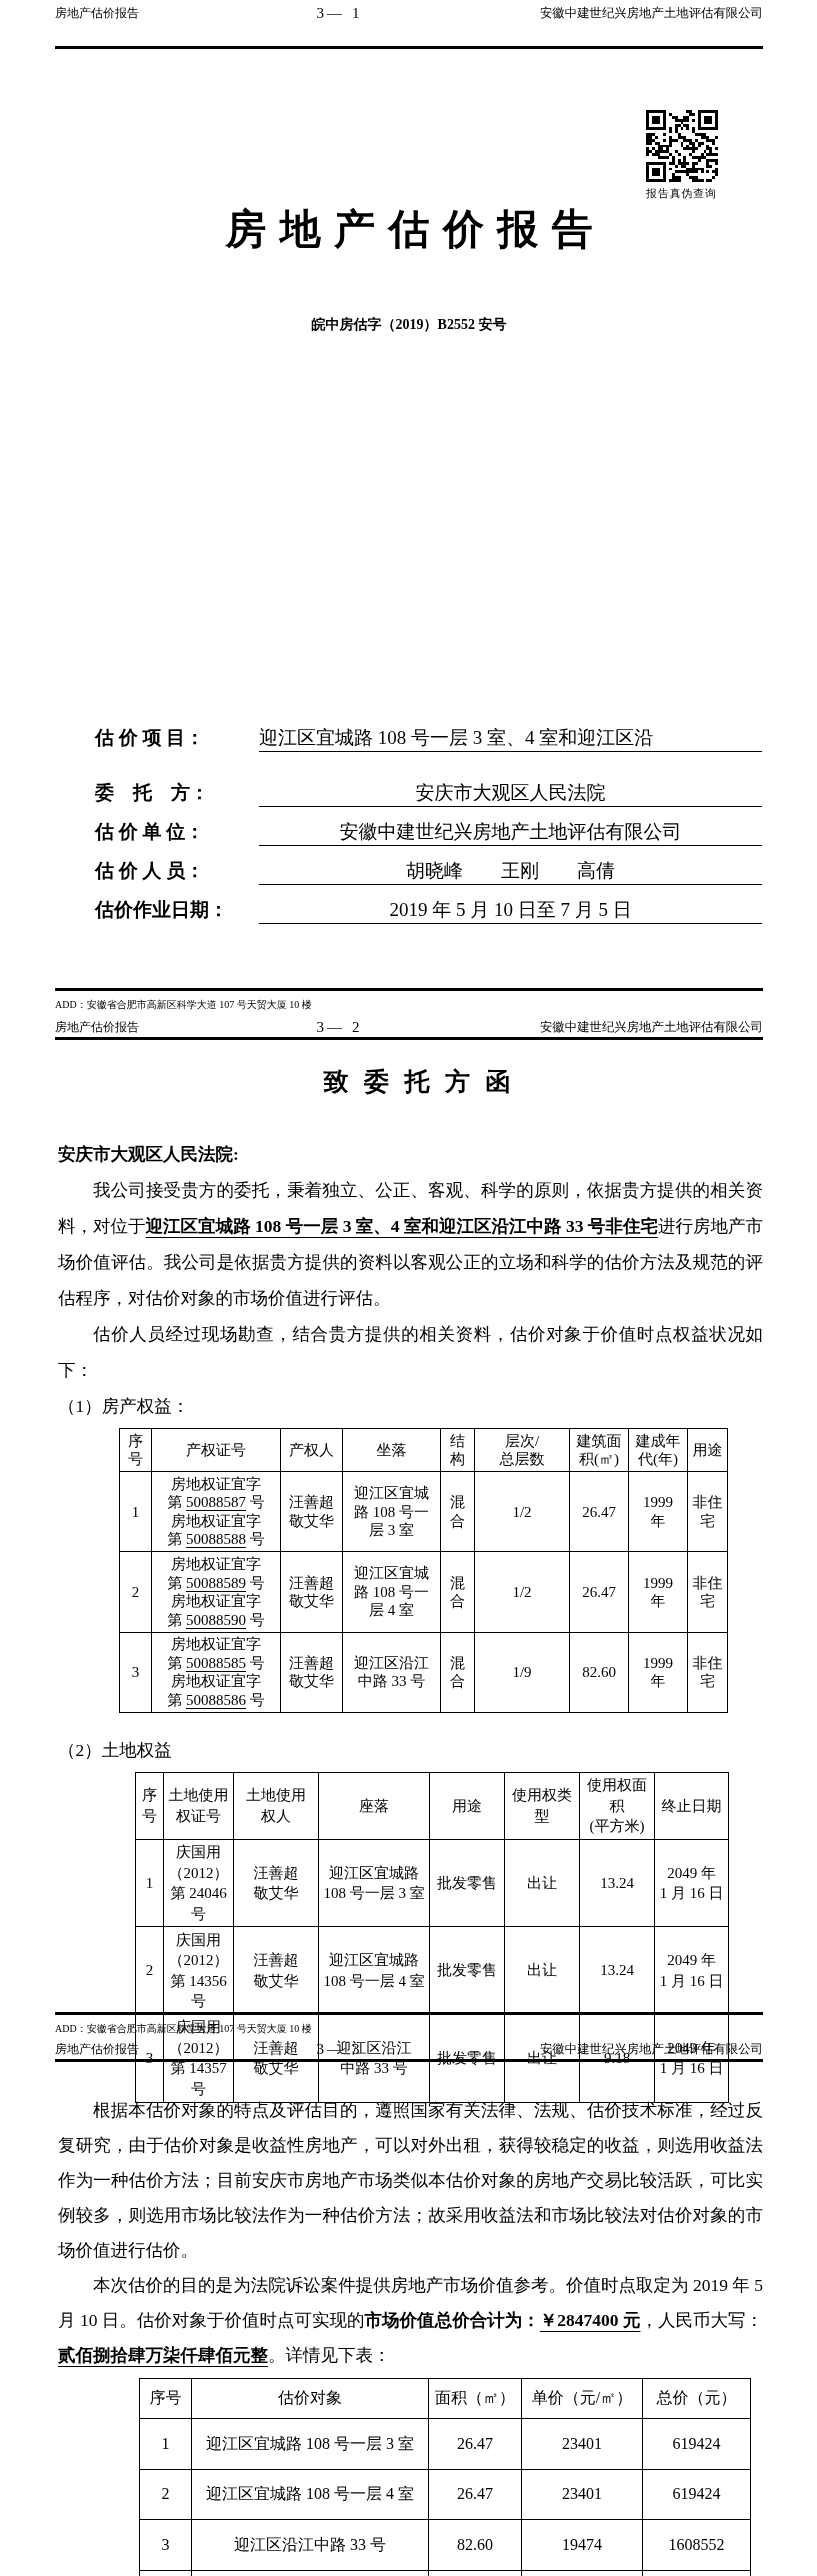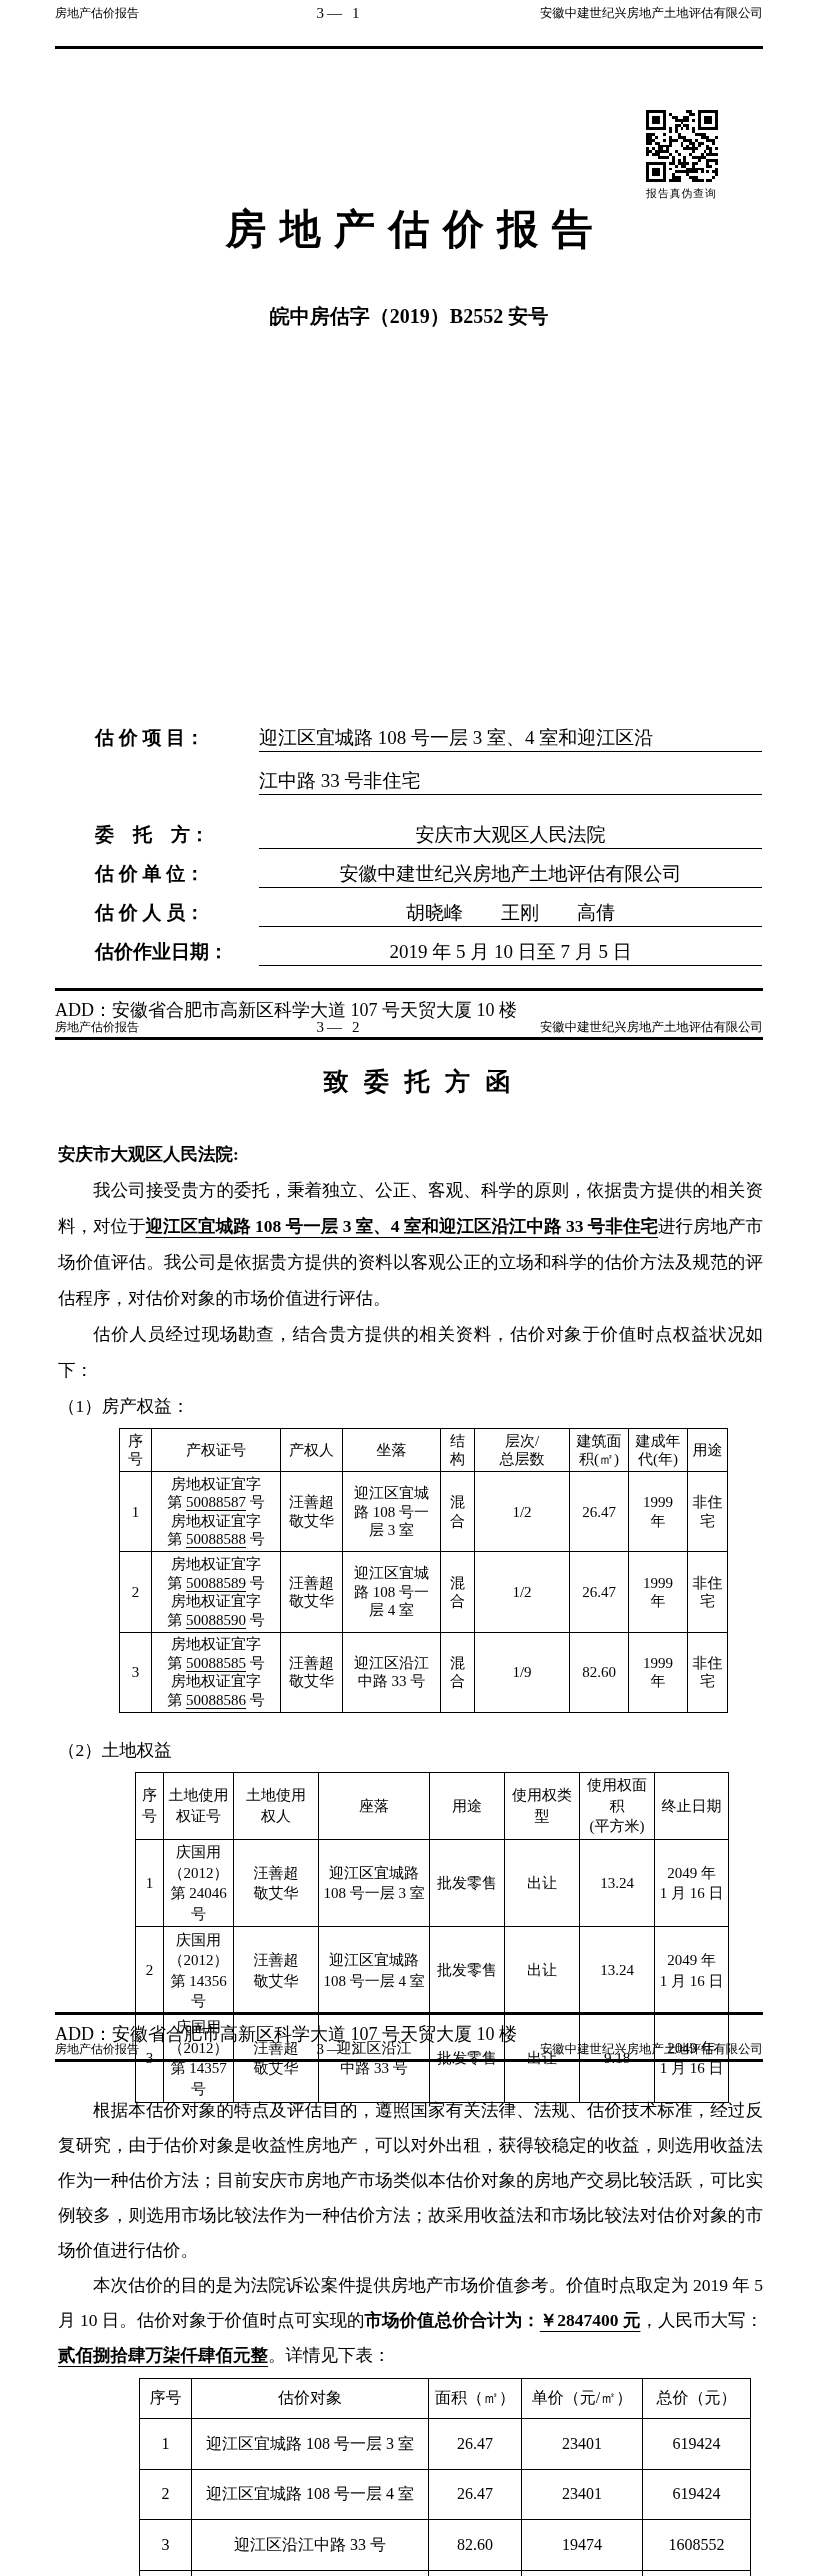--- a/index.html
+++ b/index.html
@@ -5,27 +5,27 @@
   html,body{margin:0;padding:0;background:#888;}
   #canvas{position:relative;width:818px;height:3054px;background:#ffffff;
           font-family:"Liberation Serif","DejaVu Serif",serif;color:#000;overflow:hidden;}
   
   .pghdr{position:absolute;left:55px;right:55px;display:flex;justify-content:space-between;
          align-items:flex-start;border-bottom:3.1px solid #000;}
   .ph-l{font-size:12px;}
   .ph-c{font-size:15px;letter-spacing:3.1px;}
   .ph-r{font-size:12.4px;}
   .pgftr{position:absolute;left:55px;right:55px;border-top:3.1px solid #000;padding-top:7.2px;
-         font-size:18px;}
+         font-size:10px;}
   
   .qrbox{position:absolute;left:646px;top:110px;width:72px;height:72px;}
   .qrcap{position:absolute;left:635px;top:187px;width:93px;text-align:center;font-size:10.8px;letter-spacing:1px;}
   .title1{position:absolute;left:0;right:0;top:202px;text-align:center;font-size:41px;font-weight:bold;
           letter-spacing:13.4px;text-indent:13.4px;}
-  .subtitle{position:absolute;left:0;right:0;top:303px;text-align:center;font-size:20px;font-weight:bold;}
+  .subtitle{position:absolute;left:0;right:0;top:316px;text-align:center;font-size:14px;font-weight:bold;}
   .fields{position:absolute;left:95px;right:56px;top:725px;font-size:19px;}
   .field{display:flex;margin-bottom:12px;}
   .flabel{flex:0 0 164px;font-weight:bold;white-space:nowrap;}
   .fval{flex:1;border-bottom:1.5px solid #000;text-align:center;padding-bottom:0;min-height:24px;}
   .fval.left{text-align:left;}
   .fv2{flex:1;}
   .fv2 .fval{display:block;margin-bottom:15.5px;}
   
   .title2{position:absolute;left:16px;right:0;top:1065px;text-align:center;font-size:25px;font-weight:bold;
           letter-spacing:15.5px;text-indent:15.5px;}
@@ -358,21 +358,20 @@
   <div class="qrcap">报告真伪查询</div>
 
   <div class="title1">房地产估价报告</div>
   <div class="subtitle">皖中房估字（2019）B2552 安号</div>
 
   <div class="fields">
     <div class="field">
       <span class="flabel">估 价 项 目：</span>
       <span class="fv2">
         <span class="fval left">迎江区宜城路 108 号一层 3 室、4 室和迎江区沿</span>
-        <span class="fval left">江中路 33 号非住宅</span>
       </span>
     </div>
     <div class="field">
       <span class="flabel">委　托　方：</span>
       <span class="fval">安庆市大观区人民法院</span>
     </div>
     <div class="field">
       <span class="flabel">估 价 单 位：</span>
       <span class="fval">安徽中建世纪兴房地产土地评估有限公司</span>
     </div>

